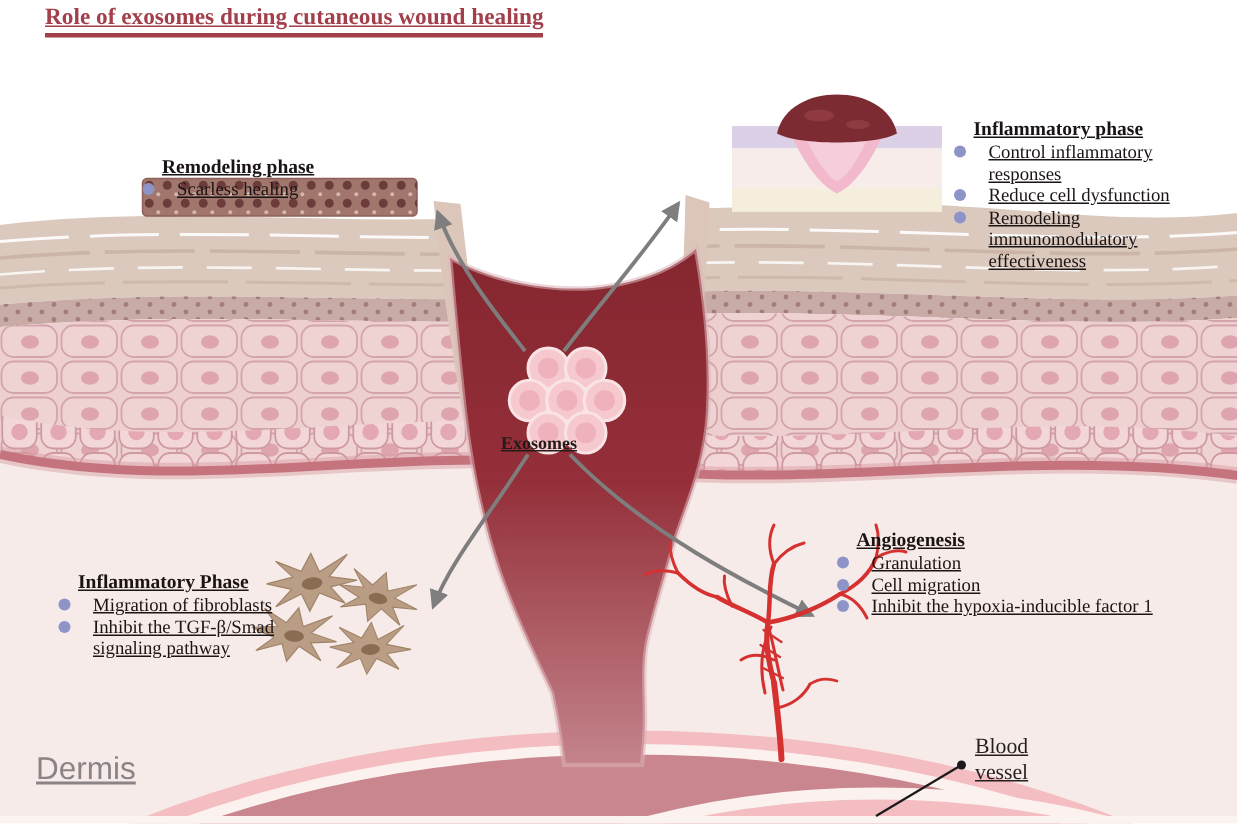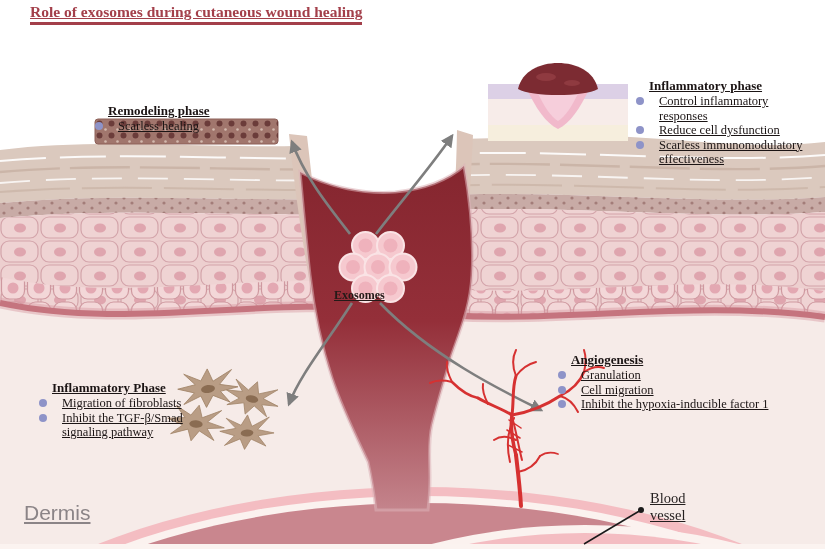--- a/index.html
+++ b/index.html
@@ -228,21 +228,21 @@
     <div class="item">
       <span class="dot"></span>
       <span>Control inflammatory responses</span>
     </div>
     <div class="item">
       <span class="dot"></span>
       <span>Reduce cell dysfunction</span>
     </div>
     <div class="item">
       <span class="dot"></span>
-      <span>Scarless immunomodulatory effectiveness</span>
+      <span>Remodeling immunomodulatory effectiveness</span>
     </div>
   </div>
 
   <div class="overlay phase" id="phase-proliferation">
     <h3>Inflammatory Phase</h3>
     <div class="item">
       <span class="dot"></span>
       <span>Migration of fibroblasts</span>
     </div>
     <div class="item">

